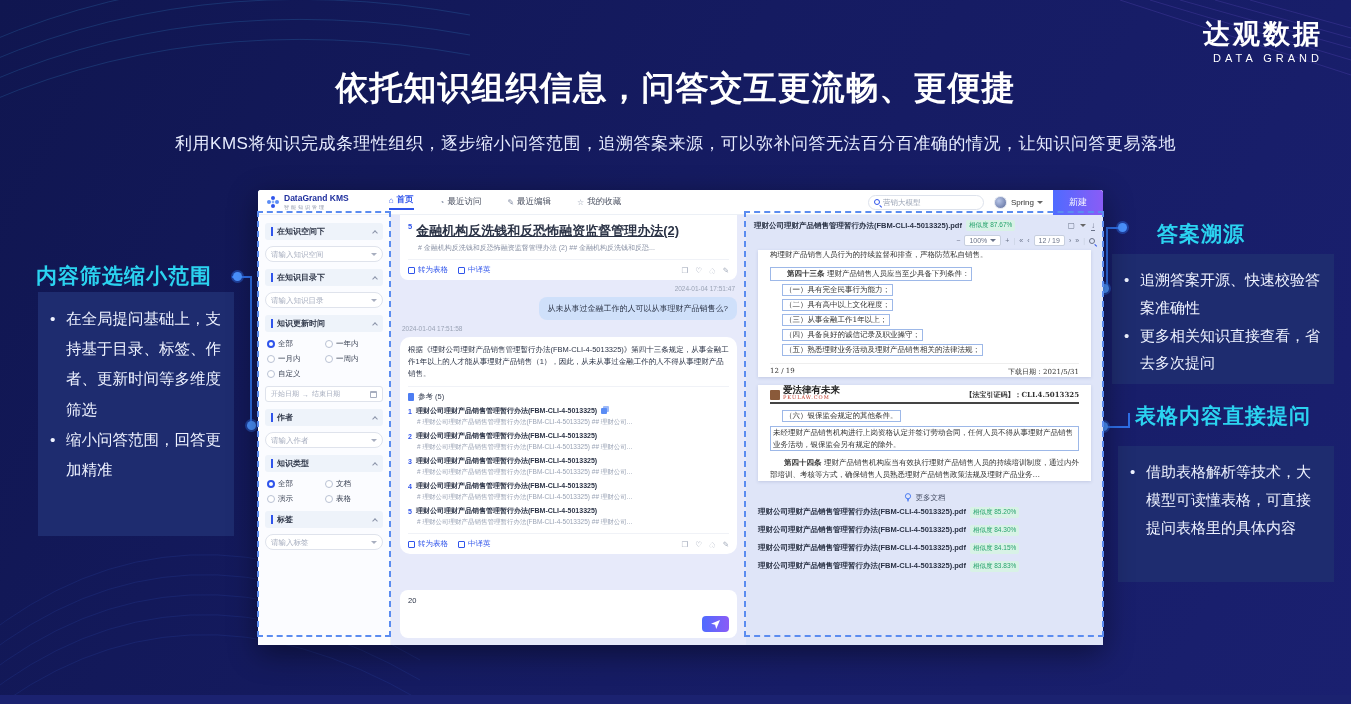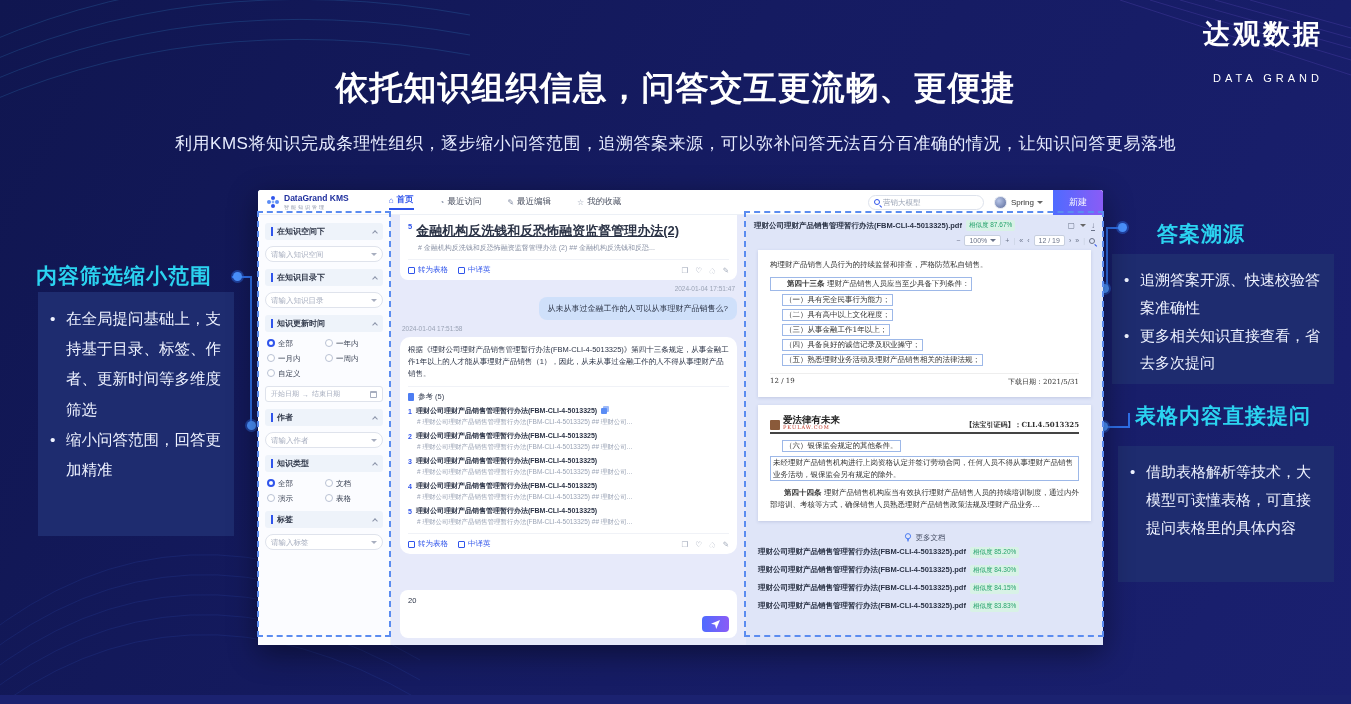--- a/index.html
+++ b/index.html
@@ -6,21 +6,21 @@
   html,body { width:1351px; height:704px; }
   body { font-family:"Liberation Sans","DejaVu Sans",sans-serif; background:#10154e; overflow:hidden; }
   #stage { position:relative; width:1351px; height:704px; overflow:hidden;
            background:linear-gradient(118deg,#101650 0%,#151b61 45%,#1a2070 100%); }
   .bg-decor { position:absolute; left:0; top:0; pointer-events:none; }
   #bottom-band { position:absolute; left:0; bottom:0; width:1351px; height:9px; background:#1b2270; }
 
   
   #brand { position:absolute; right:28px; top:16px; text-align:right; color:#fff; }
   #brand .cn { font-size:27px; font-weight:bold; letter-spacing:3px; }
-  #brand .en { font-size:11px; letter-spacing:4px; margin-top:20px; }
+  #brand .en { font-size:11px; letter-spacing:4px; margin-top:0; }
   #slide-title { position:absolute; left:0; top:66px; width:1351px; text-align:center;
                  color:#fff; font-size:33px; font-weight:bold; letter-spacing:1px; }
   #slide-subtitle { position:absolute; left:0; top:132px; width:1351px; text-align:center;
                     color:#e8edff; font-size:17px; letter-spacing:.5px; }
 
   
   .note-title { position:absolute; color:#2bd3f0; font-weight:bold; font-size:21px; letter-spacing:1px; }
   .note-box { position:absolute; background:#1e2c6f; color:#eef2ff; font-size:15.5px; line-height:1.95;
               padding:12px 10px 10px 12px; }
   .bullet { display:flex; }
@@ -69,21 +69,21 @@
   .side-hd:first-child { margin-top:0; }
   .side-hd .bar { width:2px; height:9px; background:#2f54eb; margin-right:4px; }
   .side-hd .lbl { font-size:8px; font-weight:bold; color:#30384a; flex:1; }
   .chev-up { width:4px; height:4px; border-left:1px solid #8a93a8; border-top:1px solid #8a93a8;
              transform:rotate(45deg); margin-top:2px; }
   .side-input { margin-top:6px; height:16px; border:1px solid #dfe3ec; border-radius:8px; background:#fff;
                 display:flex; align-items:center; padding:0 5px; }
   .side-input input { border:0; outline:0; flex:1; font-size:7.5px; color:#333; background:transparent; font-family:inherit; }
   .side-input input::placeholder { color:#a7aebf; }
   .radio-grid { display:grid; grid-template-columns:1fr 1fr; gap:5px 2px; margin-top:7px; padding:0 2px; }
-  .radio { display:flex; gap:3px; font-size:7.5px; color:#3a4254; cursor:pointer; }
+  .radio { display:flex; align-items:center; gap:3px; font-size:7.5px; color:#3a4254; cursor:pointer; }
   .rb { width:8px; height:8px; border-radius:50%; border:1px solid #b9c2d4; background:#fff; flex:0 0 8px; }
   .rb.checked { border:2.5px solid #2f54eb; }
   .date-box { margin-top:7px; height:16px; border:1px solid #dfe3ec; border-radius:3px; background:#fff;
               display:flex; align-items:center; padding:0 5px; font-size:7px; color:#a7aebf; gap:3px; }
   .cal-ic { width:7px; height:7px; border:1px solid #a7aebf; border-top:2px solid #a7aebf; border-radius:1px; margin-left:auto; }
 
   
   #chat { position:absolute; left:133px; top:25px; width:355px; height:430px; background:#e7eafa;
           padding:0 9px; overflow:hidden; }
   .bubble { background:#fff; border-radius:0 0 8px 8px; padding:7px 8px 5px; }
@@ -123,21 +123,21 @@
   #pdf-hd { display:flex; align-items:center; padding:5px 8px 2px; }
   #pdf-title { font-size:7.5px; font-weight:bold; color:#2b3346; }
   .sim-badge { background:#d8f2e6; color:#27a36d; font-size:6.5px; border-radius:2px; padding:1px 3px;
                margin-left:4px; white-space:nowrap; }
   #pdf-hd .icon-set { font-size:8px; color:#6a7389; }
   #pdf-toolbar { display:flex; align-items:center; justify-content:flex-end; gap:4px; padding:2px 8px 4px;
                  font-size:7px; color:#6a7389; }
   .tb-box { border:1px solid #c7cfdf; background:#fff; border-radius:2px; padding:1px 4px; display:flex;
             align-items:center; gap:3px; }
   .tb-sep { color:#c7cfdf; }
-  .pdf-page { background:#fff; margin:0 12px 8px; padding:10px 12px; font-family:"DejaVu Serif","Liberation Serif",serif;
+  .pdf-page { background:#fff; margin:0 12px 8px; padding:0 12px; font-family:"DejaVu Serif","Liberation Serif",serif;
               font-size:7.5px; color:#333; box-shadow:0 1px 3px rgba(60,80,140,.18); }
   .hl { border:1px solid #9db8e8; padding:0 2px; }
   .cond { margin:3px 0 0 12px; width:fit-content; }
   .art { margin-top:6px; text-indent:14px; line-height:1.55; }
   .art b { font-weight:bold; }
   .page-foot { display:flex; justify-content:space-between; margin-top:7px; font-size:7px;
                border-top:1px solid #eee; padding-top:3px; }
   #pkulaw-row { display:flex; align-items:flex-end; border-bottom:2px solid #444; padding-bottom:2px; }
   .seal { width:10px; height:10px; background:#8a5a3a; border-radius:1px; margin-right:3px; }
   .pk-name { font-weight:bold; font-size:9.5px; color:#222; line-height:1; }

